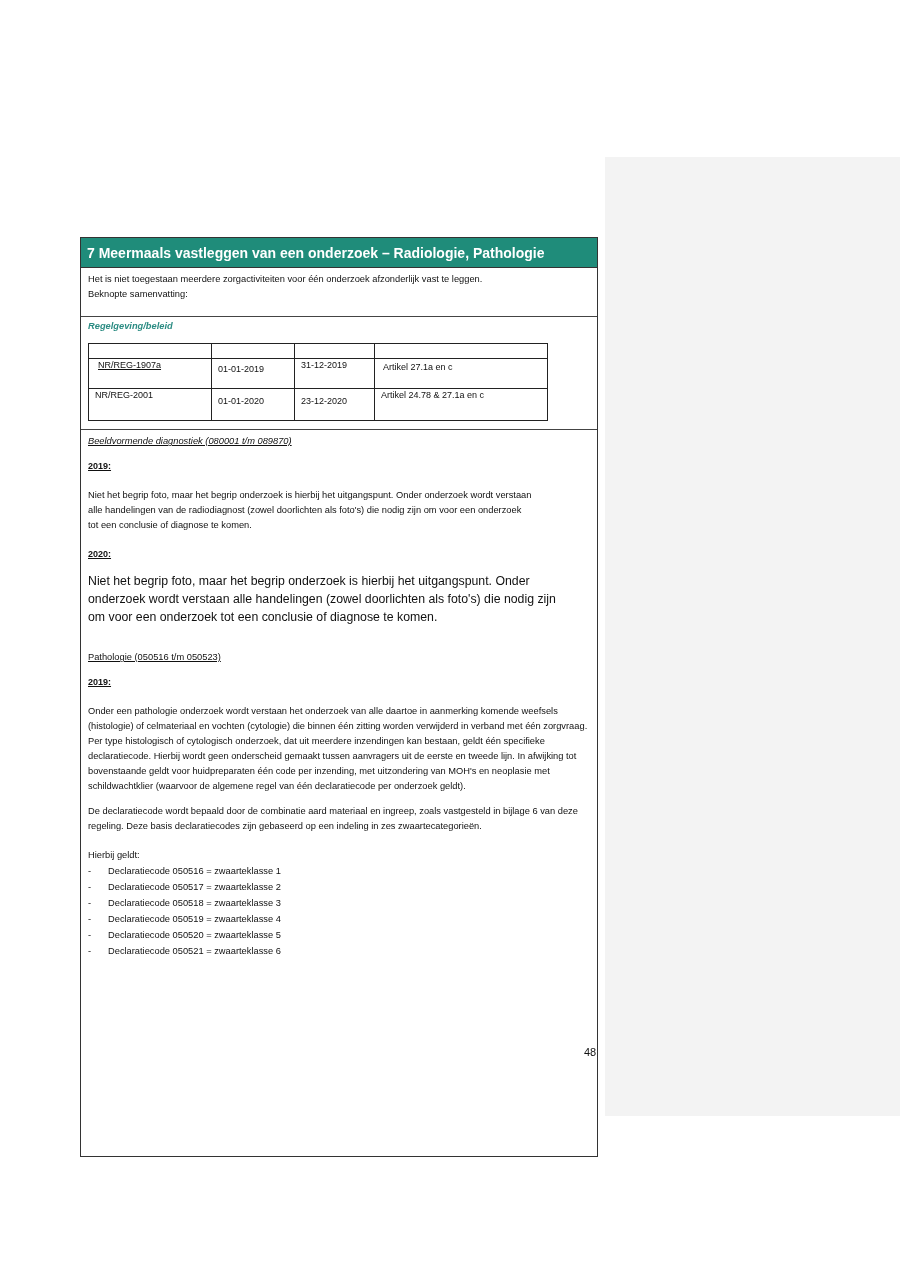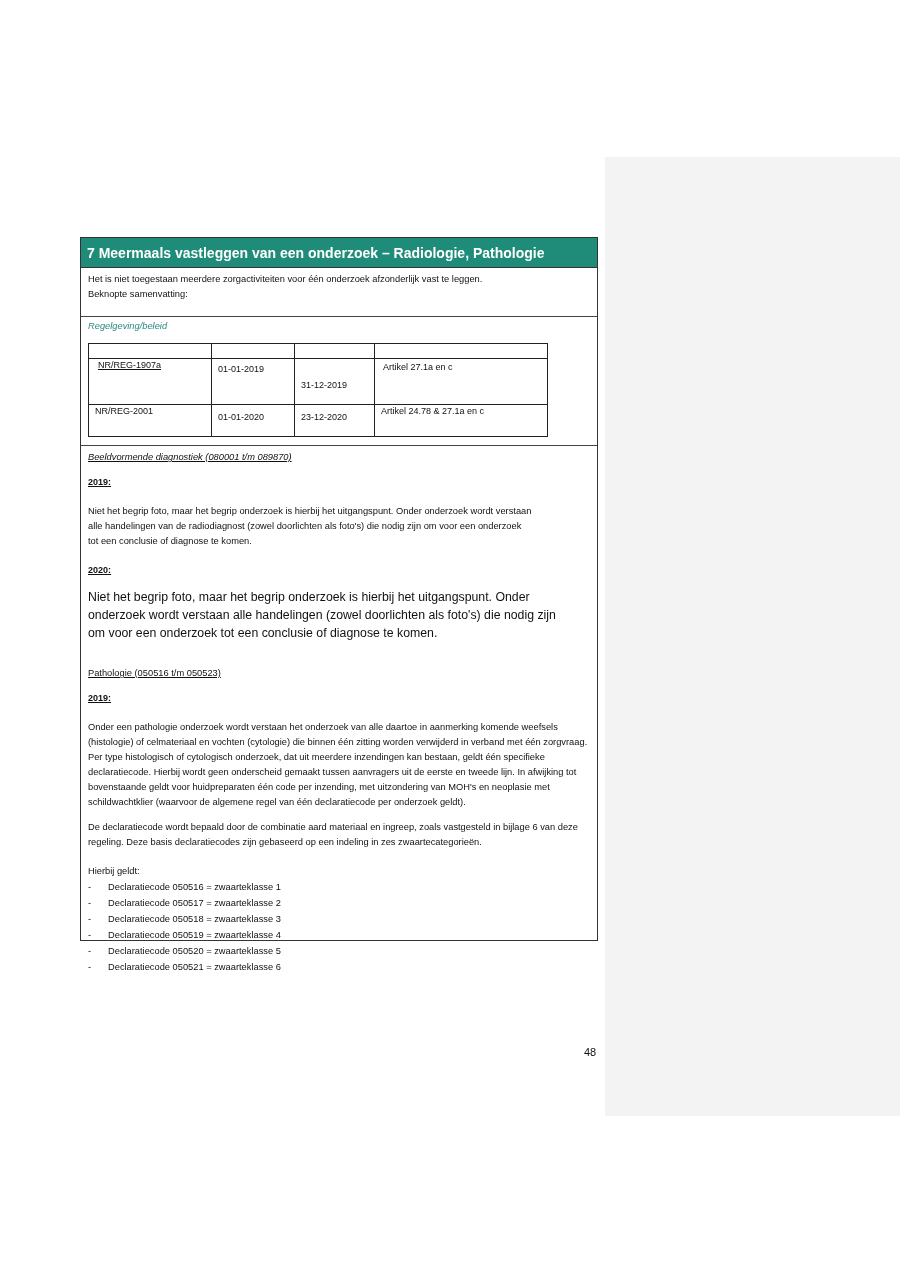--- a/index.html
+++ b/index.html
@@ -1,25 +1,25 @@
 <!DOCTYPE html>
 <html><head>
 <meta charset="utf-8">
 <style>
   html, body { margin:0; padding:0; }
   body { width:900px; height:1273px; background:#ffffff; position:relative; overflow:hidden;
          font-family:"Liberation Sans", sans-serif; color:#111; }
   .side-panel { position:absolute; left:605px; top:157px; width:295px; height:959px; background:#f3f3f3; }
-  .box { position:absolute; left:80px; top:237px; width:518px; height:704px; border:1.5px solid #333; box-sizing:border-box; background:#fff; }
+  .box { position:absolute; left:80px; top:237px; width:518px; height:920px; border:1.5px solid #333; box-sizing:border-box; background:#fff; }
   .hdr { height:30px; background:#1f8c7a; color:#fff; font-size:14px; font-weight:bold;
          display:flex; align-items:center; padding-left:6px; border-bottom:1.5px solid #333; box-sizing:border-box; }
   .sec { border-bottom:1px solid #444; padding:4px 7px; box-sizing:border-box; }
   .sec:last-child { border-bottom:none; }
   .small { font-size:9.3px; line-height:15px; }
-  .lbl-green { color:#2a8b82; font-style:italic; font-size:9.3px; font-weight:normal; }
+  .lbl-green { color:#2a8b82; font-style:italic; font-size:9.3px; font-weight:bold; }
   .reg-table { border-collapse:collapse; margin:12px 0 4px 0; font-size:9px; }
   .reg-table td { border:1.5px solid #222; padding:1px 6px; height:23px; vertical-align:top; }
   .reg-table tr.empty td { height:12px; }
   .reg-table td.c1 { width:110px; }
   .reg-table td.c2 { width:70px; }
   .reg-table td.c3 { width:67px; }
   .reg-table td.c4 { width:158px; }
   .u { text-decoration:underline; }
   .ui { text-decoration:underline; font-style:italic; }
   .year { text-decoration:underline; font-weight:bold; font-size:9px; margin:10px 0 10px 0; }
@@ -49,21 +49,21 @@
       <tbody>
           <tr class="empty">
         <td class="c1"></td>
             <td class="c2"></td>
             <td class="c3"></td>
             <td class="c4"></td>
       </tr>
       <tr>
         <td class="c1"><span class="u" style="margin-left:3px">NR/REG-1907a</span></td>
         <td class="c2" style="padding-top:5px">01-01-2019</td>
-        <td class="c3" style="padding-top:21px">31-12-2019</td>
+        <td class="c3" style="padding-top:1px">31-12-2019</td>
         <td class="c4" style="padding-top:3px;padding-left:8px">Artikel 27.1a en c</td>
       </tr>
       <tr>
         <td class="c1">NR/REG-2001</td>
         <td class="c2" style="padding-top:7px">01-01-2020</td>
         <td class="c3" style="padding-top:7px">23-12-2020</td>
         <td class="c4">Artikel 24.78 &amp; 27.1a en c</td>
       </tr>
     </tbody>
       </table>

